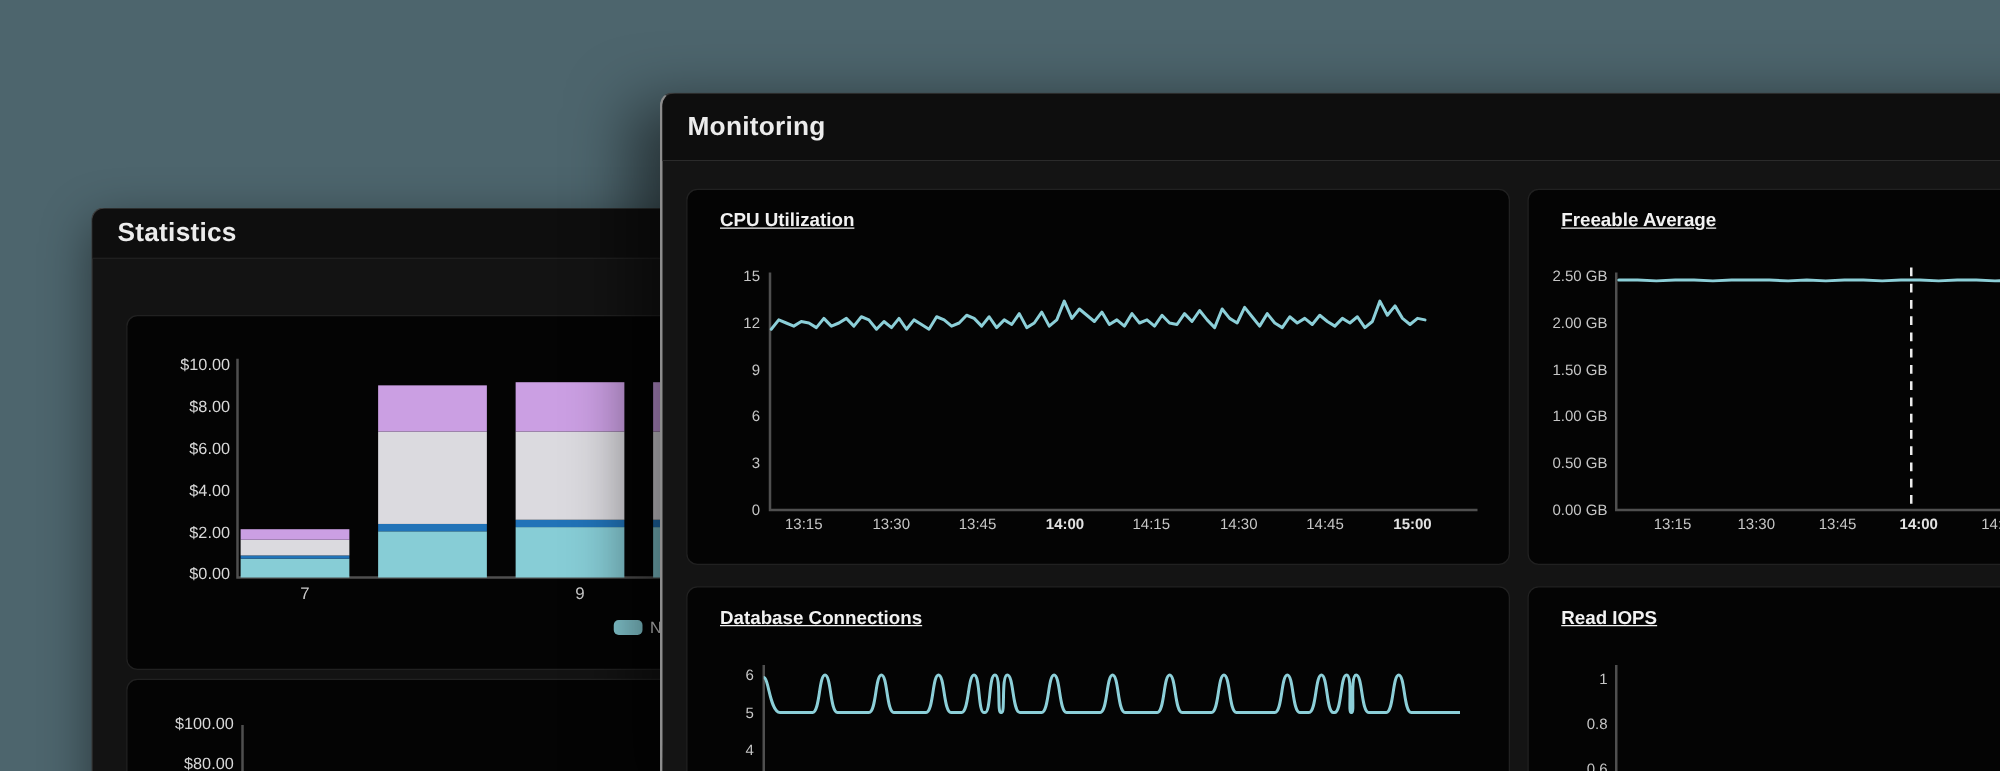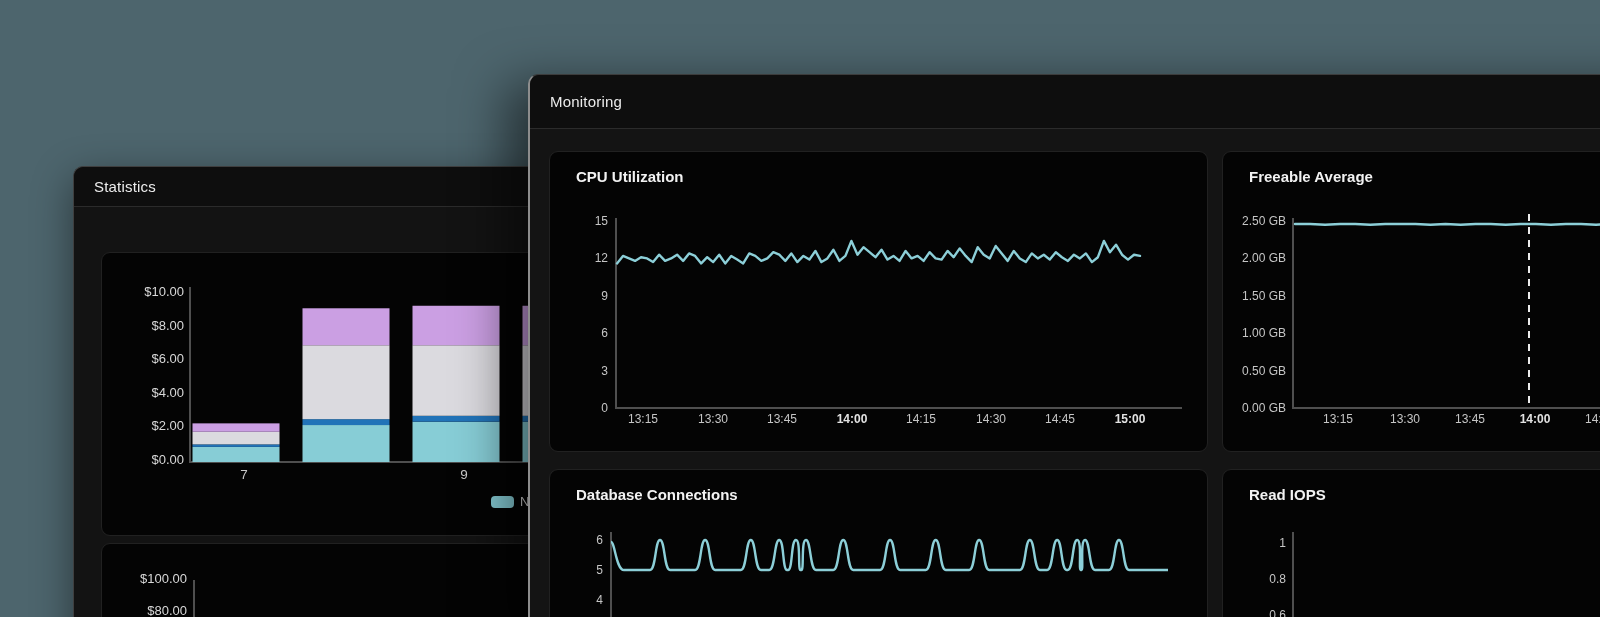--- a/index.html
+++ b/index.html
@@ -21,24 +21,24 @@
     background:#141414; border-top:1px solid #3c3c3c; border-left:2px solid #8d8d8d;
     box-shadow:-22px 10px 50px rgba(0,0,0,.5);
     z-index:2;
   }
 
   .titlebar { position:relative; width:100%; background:#0e0e0e;
     border-bottom:1px solid #2b2b2b; border-radius:10px 10px 0 0;
     display:flex; align-items:center; }
   #stats-window .titlebar { height:40px;align-items:center; }
   #monitor-window .titlebar { height:54px; }
-  .titlebar .wtitle { color:#ececec; font-size:15px; font-weight:400; padding-left:20px; letter-spacing:.2px; }
+  .titlebar .wtitle { color:#ececec; font-size:21px; font-weight:700; padding-left:20px; letter-spacing:.2px; }
 
   .panel { position:absolute; background:#040404; border:1px solid #212121; border-radius:9px; overflow:hidden; }
-  .panel .ptitle { position:absolute; left:26px; top:16px; color:#f2f2f2; font-size:15px; font-weight:700; z-index:2; }
+  .panel .ptitle { position:absolute; left:26px; top:16px; color:#f2f2f2; font-size:15px; font-weight:700; z-index:2;text-decoration:underline; }
   .panel svg { position:absolute; left:0; top:0; z-index:1; }
 
   
   #panel-cpu  { left:19px;  top:76px;  width:659px; height:301px; }
   #panel-mem  { left:692px; top:76px;  width:659px; height:301px; }
   #panel-db   { left:19px;  top:394px; width:659px; height:285px; }
   #panel-iops { left:692px; top:394px; width:659px; height:285px; }
 
   
   #panel-stat1 { left:27px; top:85px;  width:640px; height:284px; }

